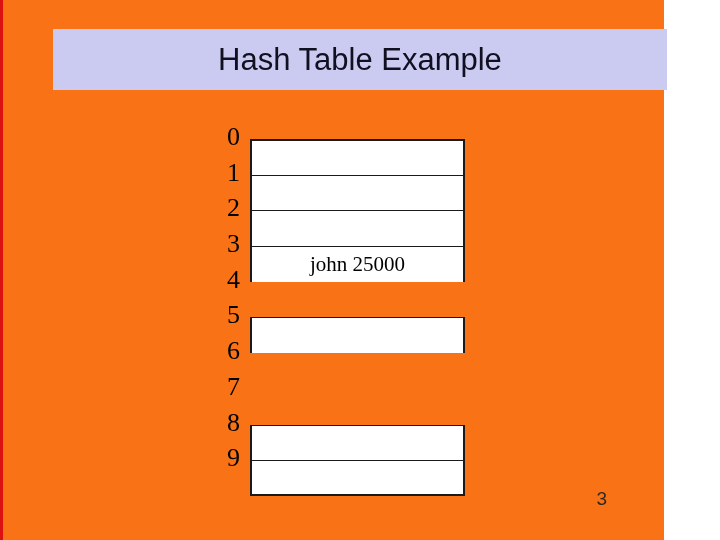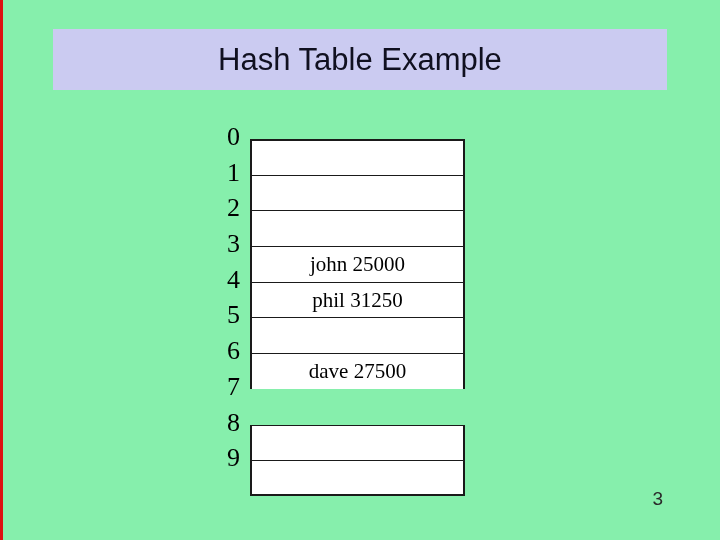--- a/index.html
+++ b/index.html
@@ -5,22 +5,22 @@
   html, body { margin: 0; padding: 0; }
   body {
     width: 720px; height: 540px;
     background: #ffffff;
     font-family: "Liberation Sans", sans-serif;
     position: relative;
     overflow: hidden;
   }
   .slide {
     position: absolute; inset: 0;
-    width: 720px; height: 540px;
-    background: #86efac;
+    width: 664px; height: 540px;
+    background: #f97316;
   }
   
   .accent-line {
     position: absolute;
     left: 0; top: 0;
     width: 3px; height: 540px;
     background: var(--accent-line, #dd1111);
   }
   
   .banner {
@@ -107,29 +107,27 @@
     <div class="ht-row">
       <span class="ht-idx">2</span>
       <span class="ht-cell"></span>
     </div>
     <div class="ht-row">
       <span class="ht-idx">3</span>
       <span class="ht-cell">john 25000</span>
     </div>
     <div class="ht-row">
       <span class="ht-idx">4</span>
-      <span class="ht-cell">phil 31250</span>
     </div>
     <div class="ht-row">
       <span class="ht-idx">5</span>
       <span class="ht-cell"></span>
     </div>
     <div class="ht-row">
       <span class="ht-idx">6</span>
-      <span class="ht-cell">dave 27500</span>
     </div>
     <div class="ht-row">
       <span class="ht-idx">7</span>
     </div>
     <div class="ht-row">
       <span class="ht-idx">8</span>
       <span class="ht-cell"></span>
     </div>
     <div class="ht-row">
       <span class="ht-idx">9</span>

